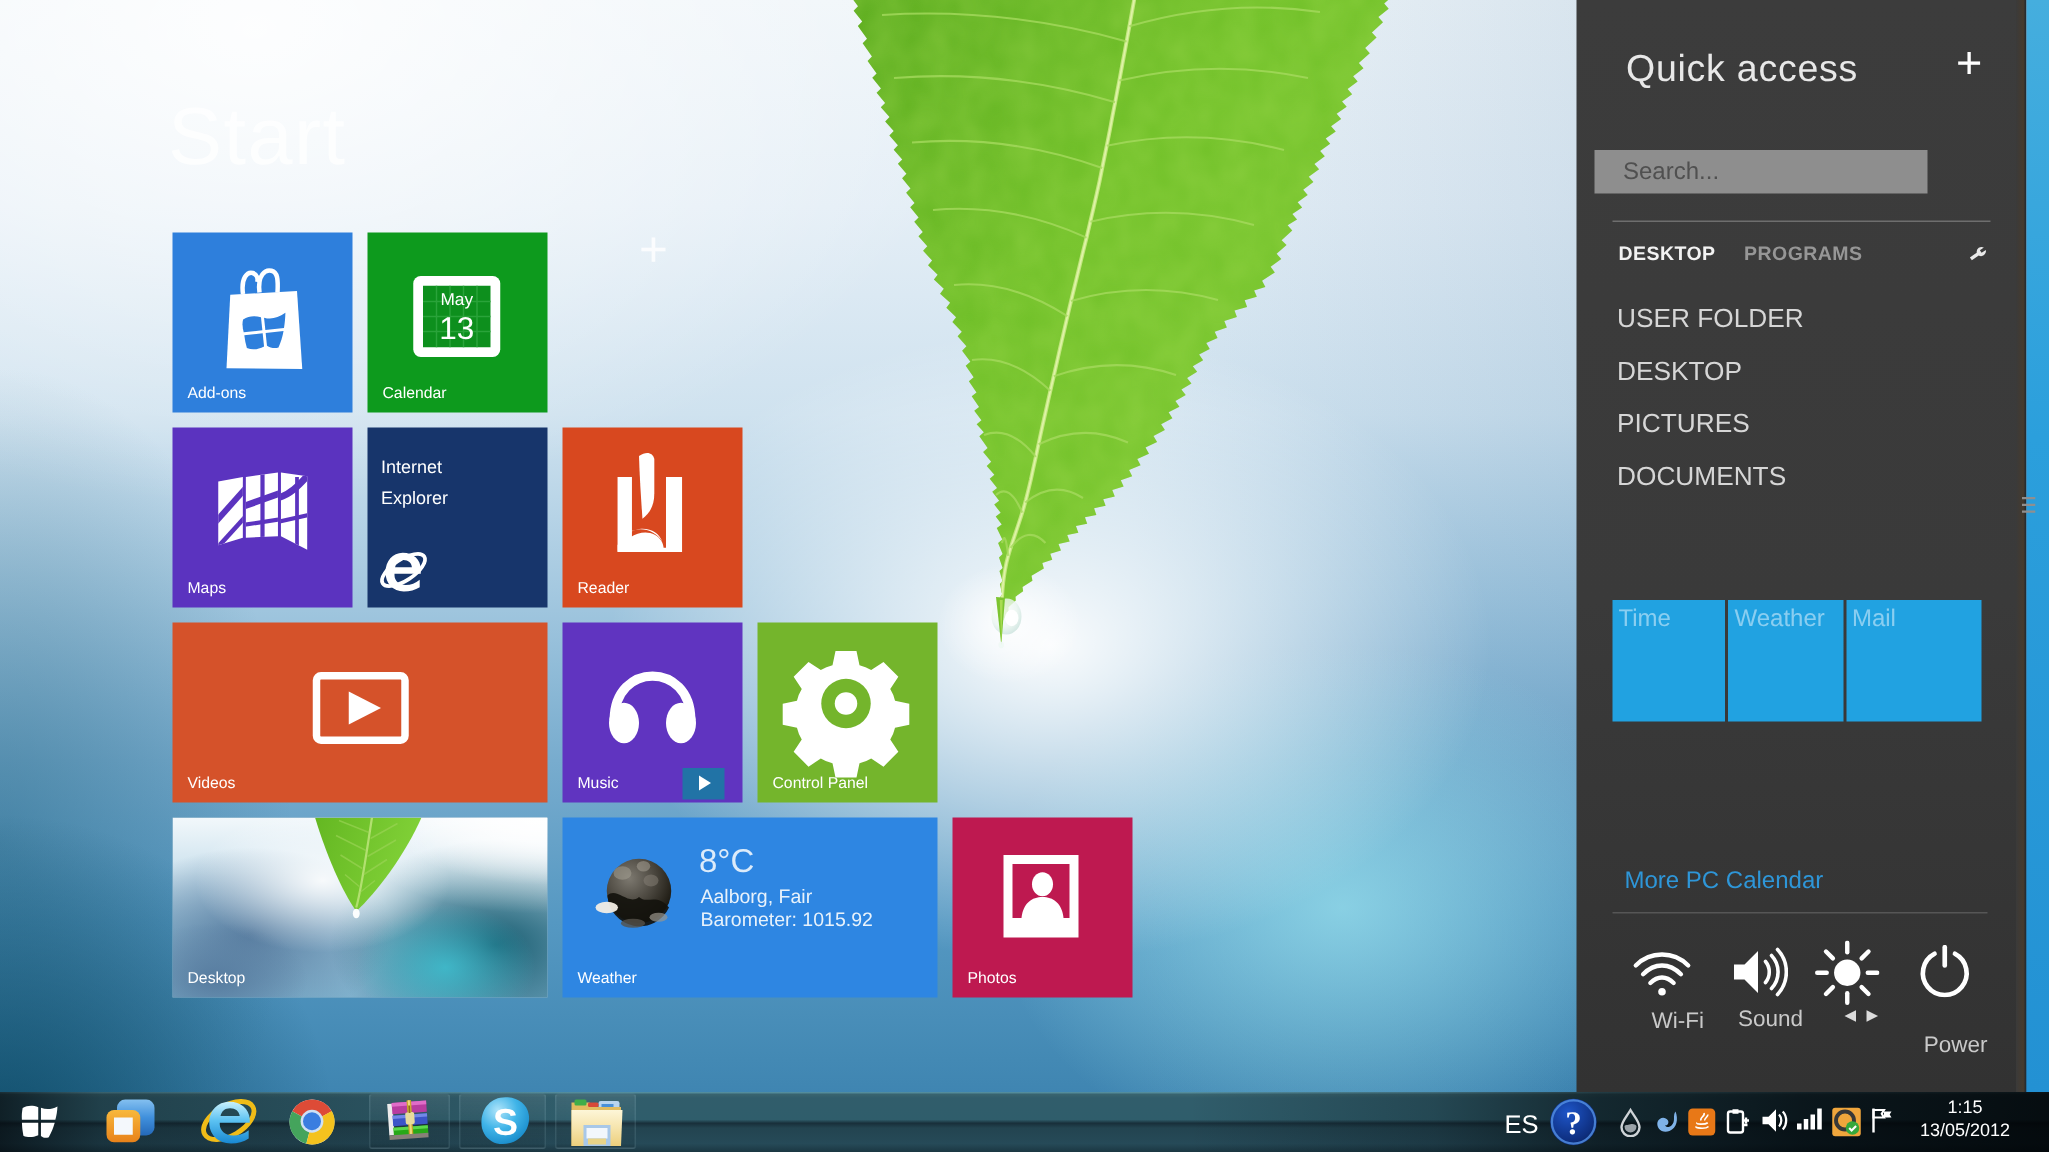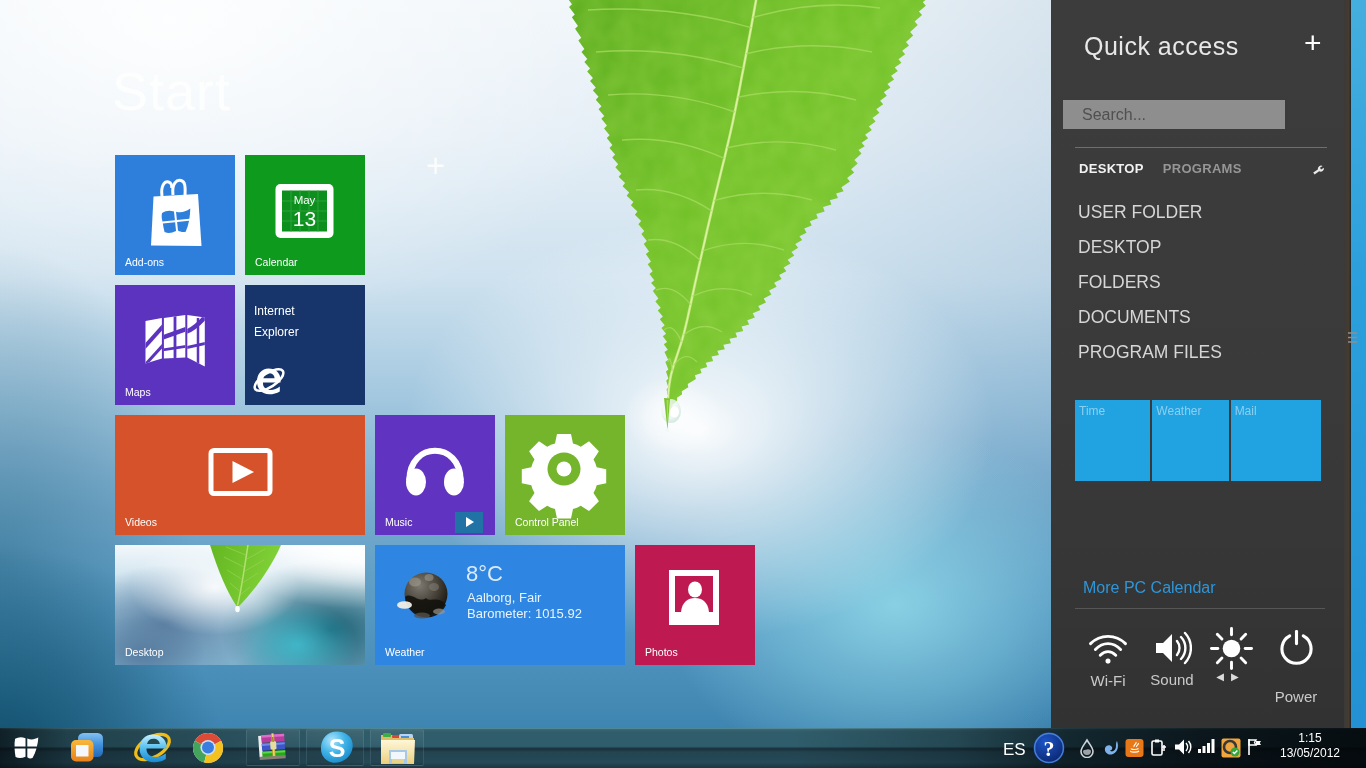--- a/index.html
+++ b/index.html
@@ -27,25 +27,25 @@
 .qplus{position:absolute;left:253px;top:26px;font-size:30px;color:#fff}
 .search{position:absolute;left:12px;top:100px;width:222px;height:29px;background:#8e8e8e;color:#505050;font-size:16px;line-height:29px;padding-left:19px}
 .hline1{position:absolute;left:24px;top:147px;width:252px;height:1px;background:#6e6e6e}
 .tabs{position:absolute;left:28px;top:161px;font-size:13px;letter-spacing:0.3px}
 .tabs b{color:#f2f2f2;font-weight:bold}
 .tabs span{color:#969696;margin-left:19px;font-weight:bold}
 .wrench{position:absolute;left:262px;top:162px}
 .flist{position:absolute;left:27px;top:195px;font-size:17.5px;color:#d6d6d6}
 .flist div{height:35px;line-height:35px}
 .bbox{position:absolute;left:24px;top:400px;width:246px;height:81px;display:flex}
-.bbox .b{background:#21a2e1;margin-right:2px;color:rgba(235,248,255,0.52);font-size:12px;padding:4px 0 0 4px}
+.bbox .b{background:#21a2e1;margin-right:2px;color:rgba(235,248,255,0.52);font-size:16px;padding:4px 0 0 4px}
 .b1{width:80px}.b2{width:81px}.b3{width:96px;margin-right:0!important}
 .morepc{position:absolute;left:32px;top:579px;font-size:16px;color:#2e96d8}
 .hline2{position:absolute;left:24px;top:608px;width:250px;height:1px;background:#565656}
-.pico{position:absolute;text-align:center;color:#c9c9c9;font-size:15px}
+.pico{position:absolute;text-align:right;color:#c9c9c9;font-size:15px}
 .pico svg{display:block;margin:0 auto}
 .grip{position:absolute;left:1348px;top:330px;width:9px;height:13px;z-index:5}
 #taskbar{position:absolute;left:0;top:728px;width:1366px;height:40px;
 background:
  linear-gradient(90deg, rgba(2,6,10,0.7) 0%, rgba(3,10,14,0.34) 5%, rgba(10,30,40,0.0) 28%, rgba(10,30,40,0.0) 58%, rgba(2,8,12,0.25) 70%, rgba(1,5,8,0.6) 78%, rgba(0,3,6,0.78) 88%, rgba(0,2,4,0.88) 100%),
  linear-gradient(180deg, #5a97a8 0%, #39646f 4%, #315d6b 10%, #2f5d6b 46%, #182f3a 52%, #234450 60%, #264a58 86%, #1b3742 100%);}
 .tbtn{position:absolute;top:1px;height:37px;border:1px solid rgba(150,190,205,0.16);border-radius:2px;background:linear-gradient(180deg,rgba(255,255,255,0.07),rgba(255,255,255,0.02) 50%,rgba(0,0,0,0.08))}
 .ticon{position:absolute;top:0}
 #clock{position:absolute;left:1274px;top:3px;width:72px;text-align:center;color:#fff;font-size:12px;line-height:15px}
 </style></head>
@@ -157,20 +157,27 @@
 <path d="M70,63 L92,58" stroke-width="2.8"></path>
 <path d="M83,33 L83,80" stroke-width="2.5"></path>
 </g>
 </svg><div class="lbl">Maps</div></div>
     <div class="tile" style="left:245px;top:285px;background:#17356b;"><svg width="120" height="120" viewBox="0 0 120 120">
 <g>
 <ellipse cx="24" cy="95" rx="16.5" ry="7" fill="none" stroke="#fff" stroke-width="2.5" transform="rotate(-33 24 95)"></ellipse>
 <path d="M23.5,83.5 C30.5,83.5 35.5,88 35.5,94.5 L35.5,97.5 L18,97.5 L18,98.5 C18,102.5 21.5,105 25.5,105 C29,105 32,103.8 34.8,101.5 L34.8,106.5 C31.8,108.4 28.2,109.3 24.2,109.3 C17,109.3 12,104 12,96.5 C12,89 16.8,83.5 23.5,83.5 Z M18.4,93.2 L29.6,93.2 C29.4,90.2 27.2,88.3 24,88.3 C21,88.3 19,90 18.4,93.2 Z" fill="#fff" fill-rule="evenodd"></path>
 </g>
       </svg><div style="position:absolute;left:9px;top:16px;font-size:12px;line-height:21px;color:#ffffff">Internet<br>Explorer</div></div>
+    <div class="tile" style="left:375px;top:285px;background:#d8481f;"><svg width="120" height="120" viewBox="0 0 120 120">
+<rect x="36.7" y="33" width="9.6" height="50" fill="#fff"></rect>
+<rect x="69" y="33" width="10.7" height="50" fill="#fff"></rect>
+<path d="M51,19 C56,15.5 60.3,16.8 61.2,21 L61.2,44 C61.2,52.5 57.8,57.5 53.3,60.8 C52.3,46.5 51.4,32.5 51,19 Z" fill="#fff"></path>
+<path d="M36.7,83 C38.5,73.5 45.5,67.8 52.5,67.5 C59.5,67.2 64.5,70.5 66.5,76 C62.5,69.5 54.5,66.5 47.5,68.5 C42.5,70 38.8,73.5 36.7,78.5 Z" fill="#fff"></path>
+<path d="M36.7,83 C42.5,71.5 54,67.5 61.5,71.5 C65.5,73.8 67.2,77 67.4,80.2 L69,80.2 L69,83 Z" fill="#fff"></path>
+</svg><div class="lbl">Reader</div></div>
     <div class="tile" style="left:375px;top:415px;background:#6034c0;"><svg width="120" height="120" viewBox="0 0 120 120">
 <path d="M34.5,65 C34.5,26 85.5,26 85.5,65" fill="none" stroke="#fff" stroke-width="6.2"></path>
 <ellipse cx="41" cy="67" rx="10" ry="13.5" fill="#fff"></ellipse>
 <ellipse cx="79" cy="67" rx="10" ry="13.5" fill="#fff"></ellipse>
 </svg><div class="lbl">Music</div><div style="position:absolute;left:80px;top:97px;width:28px;height:21px;background:#2173a6"></div>
 <div style="position:absolute;left:91px;top:102px;width:0;height:0;border-left:8px solid #fff;border-top:5px solid transparent;border-bottom:5px solid transparent"></div></div>
     <div class="tile wide" style="left:115px;top:415px;background:#d5522a;"><svg width="250" height="120" viewBox="0 0 250 120">
 <rect x="96" y="35.5" width="59" height="43" rx="3" fill="none" stroke="#fff" stroke-width="5"></rect>
 <path d="M117.5,46 L139,57 L117.5,68 Z" fill="#fff"></path>
 </svg><div class="lbl">Videos</div></div>
@@ -256,23 +263,22 @@
 <div class="qplus">+</div>
 <div class="search">Search...</div>
 <div class="hline1"></div>
 <div class="tabs"><b>DESKTOP</b><span>PROGRAMS</span></div>
 <div class="wrench"><svg width="11.5" height="11.5" viewBox="0 0 14 14">
 <path d="M12.5,2.2 L9.5,5 L7.8,3.3 L10.6,0.5 A4,4 0 0 0 5.6,5.6 L0.8,10.4 L2.8,12.4 L7.6,7.6 A4,4 0 0 0 12.5,2.2 Z" fill="#e8e8e8" transform="rotate(10 7 7)"></path>
 </svg></div>
 <div class="flist">
         <div>USER FOLDER</div>
         <div>DESKTOP</div>
-        <div>FOLDERS</div>
+        <div>PICTURES</div>
         <div>DOCUMENTS</div>
-        <div>PROGRAM FILES</div>
       </div>
 <div class="bbox">
         <div class="b b1">Time</div>
         <div class="b b2">Weather</div>
         <div class="b b3">Mail</div>
       </div>
 <div class="morepc">More PC Calendar</div>
 <div class="hline2"></div>
 <div class="pico" style="left:29px;top:632px;width:56px">
 <svg width="44" height="33" viewBox="0 0 44 34">

